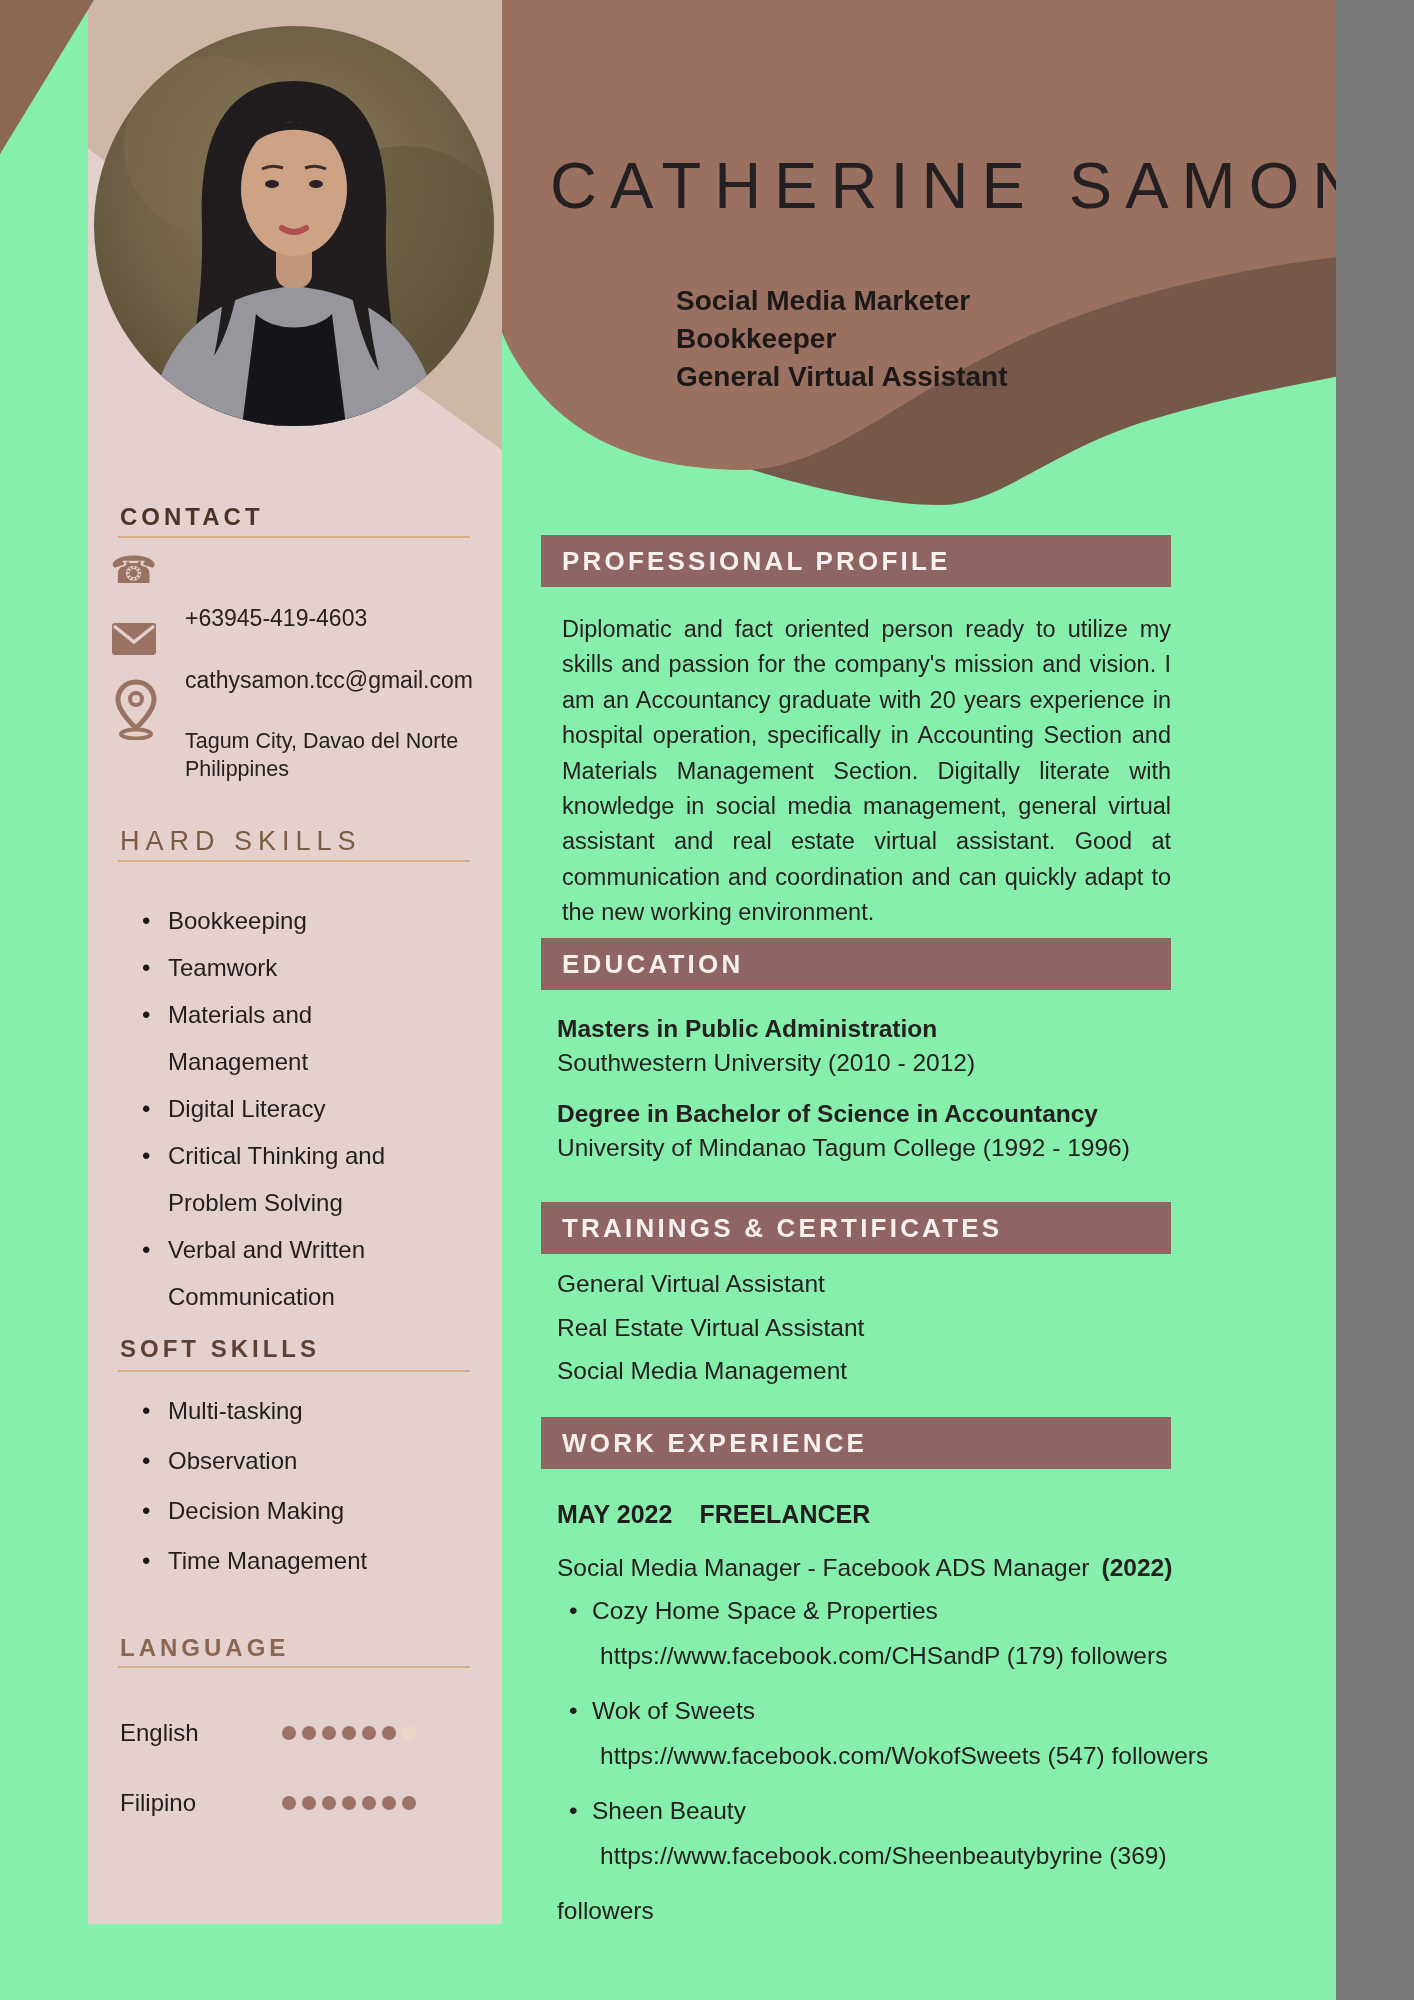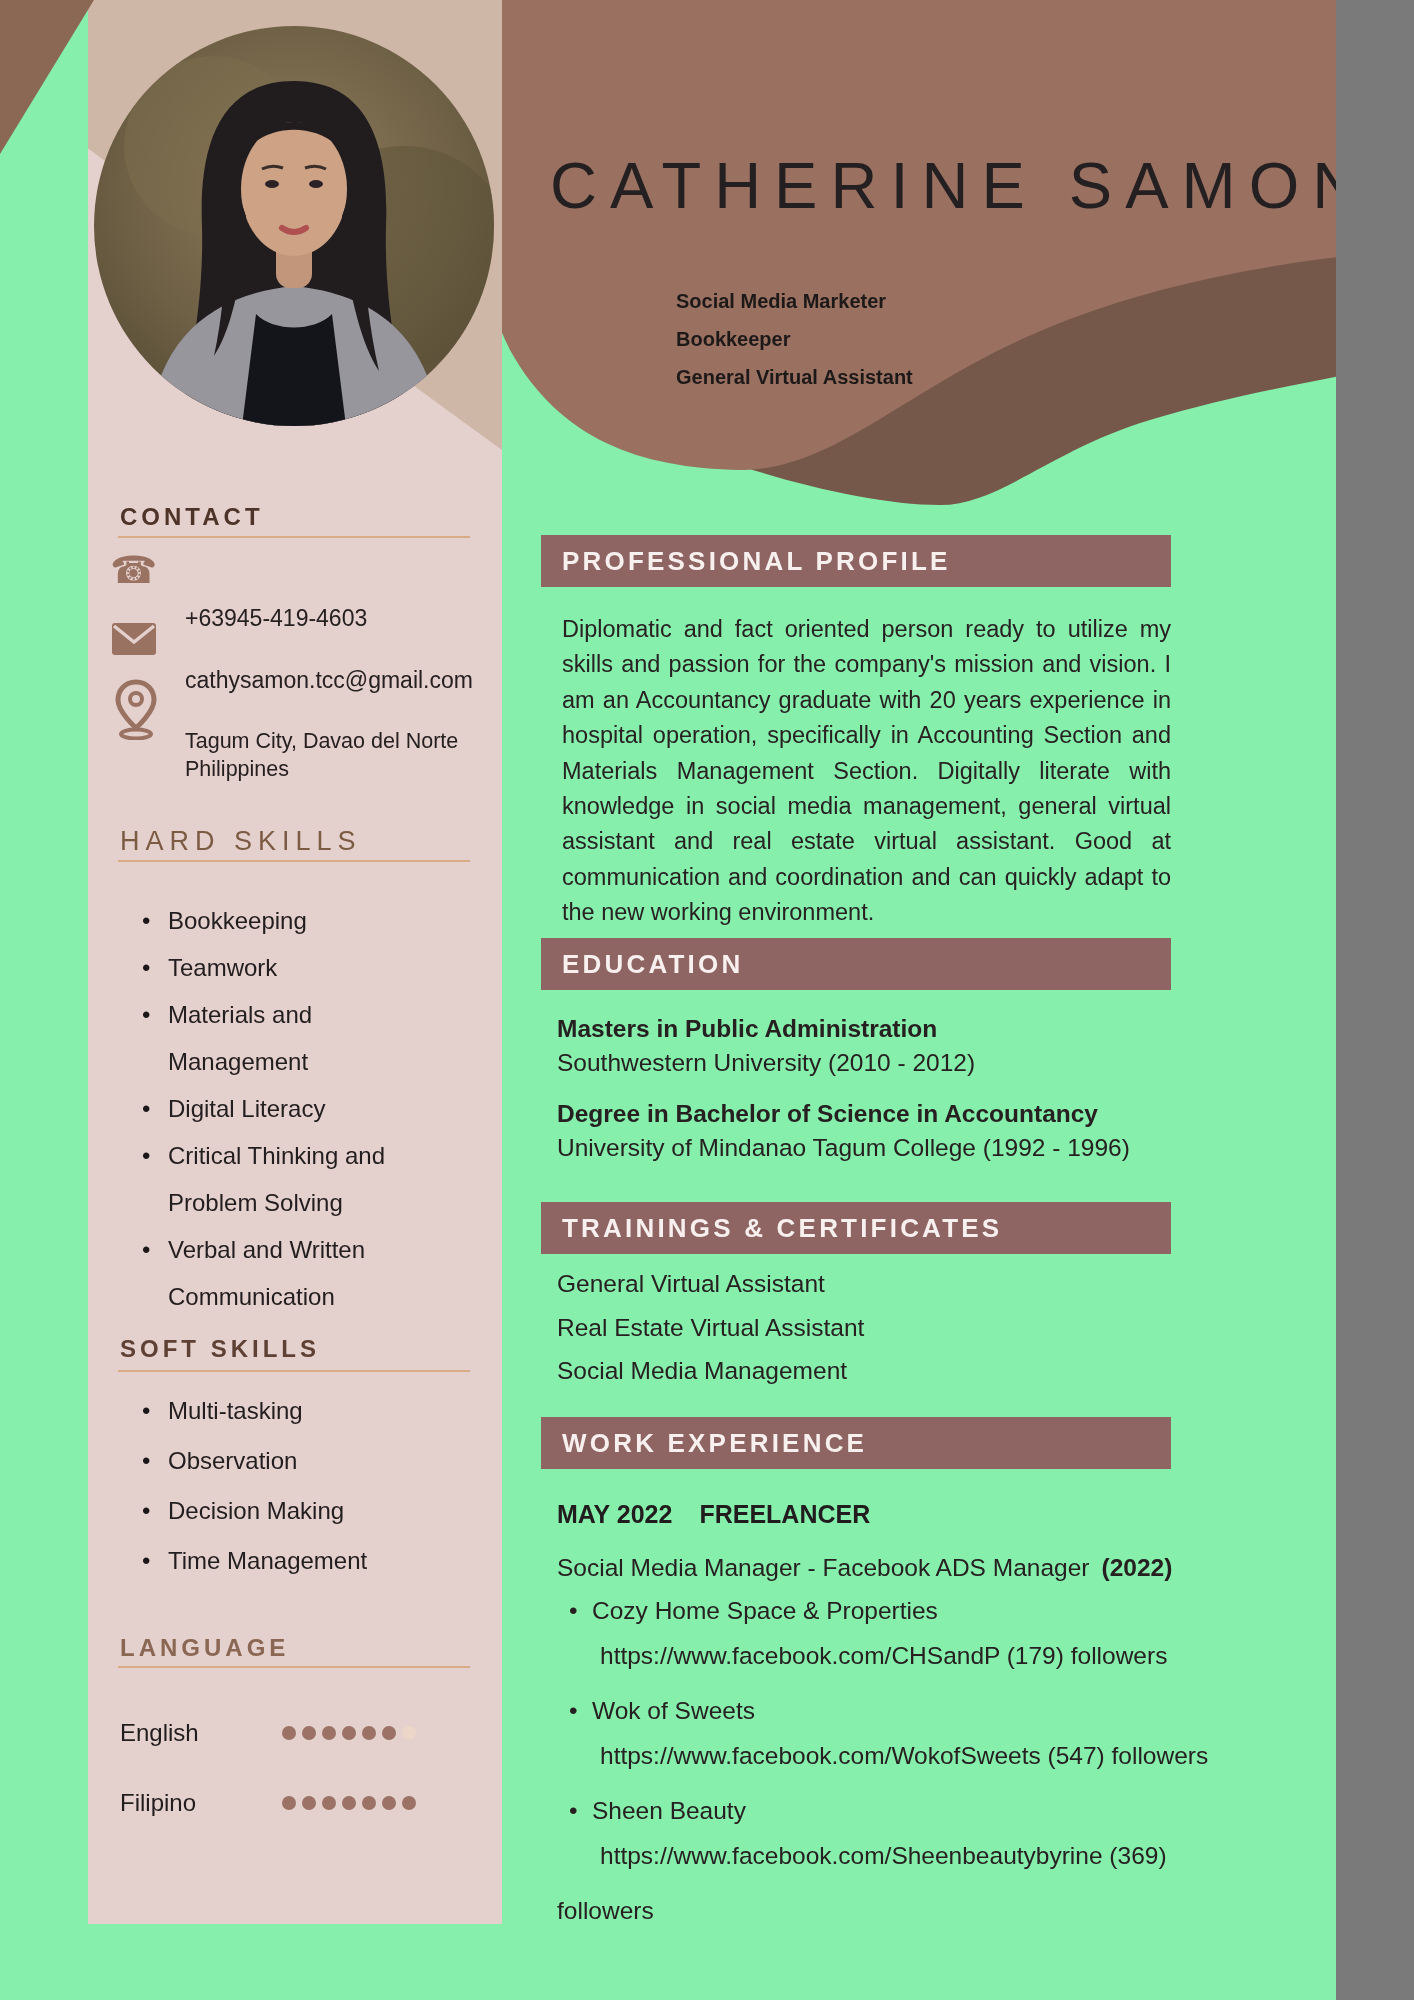--- a/index.html
+++ b/index.html
@@ -34,21 +34,21 @@
   .skill-list li::before{content:"\2022"; position:absolute; left:2px; top:0; color:#1b1718;}
   .lang-rows{position:absolute; left:120px; top:1714px; width:340px;}
   .lang-row{display:flex; align-items:center; height:38px; margin-bottom:32px;}
   .lang-name{width:162px; font-size:24px; color:#211c1d;}
   .lang-dots{display:flex; gap:6px; align-items:center;}
   .dot{width:14px; height:14px; border-radius:50%; background:#ecd6c8;}
   .dot.filled{background:#9b7265;}
   
   .name{position:absolute; left:550px; top:148px; font-size:65px; letter-spacing:13px;
         color:#241f21; white-space:nowrap;}
-  .subtitle{position:absolute; left:676px; top:282px; font-size:20px; font-weight:bold;
+  .subtitle{position:absolute; left:676px; top:282px; font-size:28px; font-weight:bold;
             color:#1d1919; line-height:38px;}
   
   .bar{position:absolute; left:541px; width:630px; height:52px; background:#8e6562;
        display:flex; align-items:center; padding-left:21px; box-sizing:border-box;
        color:#f7f0ee; font-weight:bold; font-size:26px; letter-spacing:3.2px; white-space:nowrap;}
   .bar-profile{top:535px;} .bar-edu{top:938px;} .bar-train{top:1202px;} .bar-work{top:1417px;}
   .profile-text{position:absolute; left:562px; top:612px; width:609px; font-size:23.5px;
                 line-height:35.4px; color:#272122; text-align:justify;}
   .edu{position:absolute; left:557px; top:1012px; width:615px; color:#262021; font-size:24.5px;}
   .edu-item{margin-bottom:17px;}

